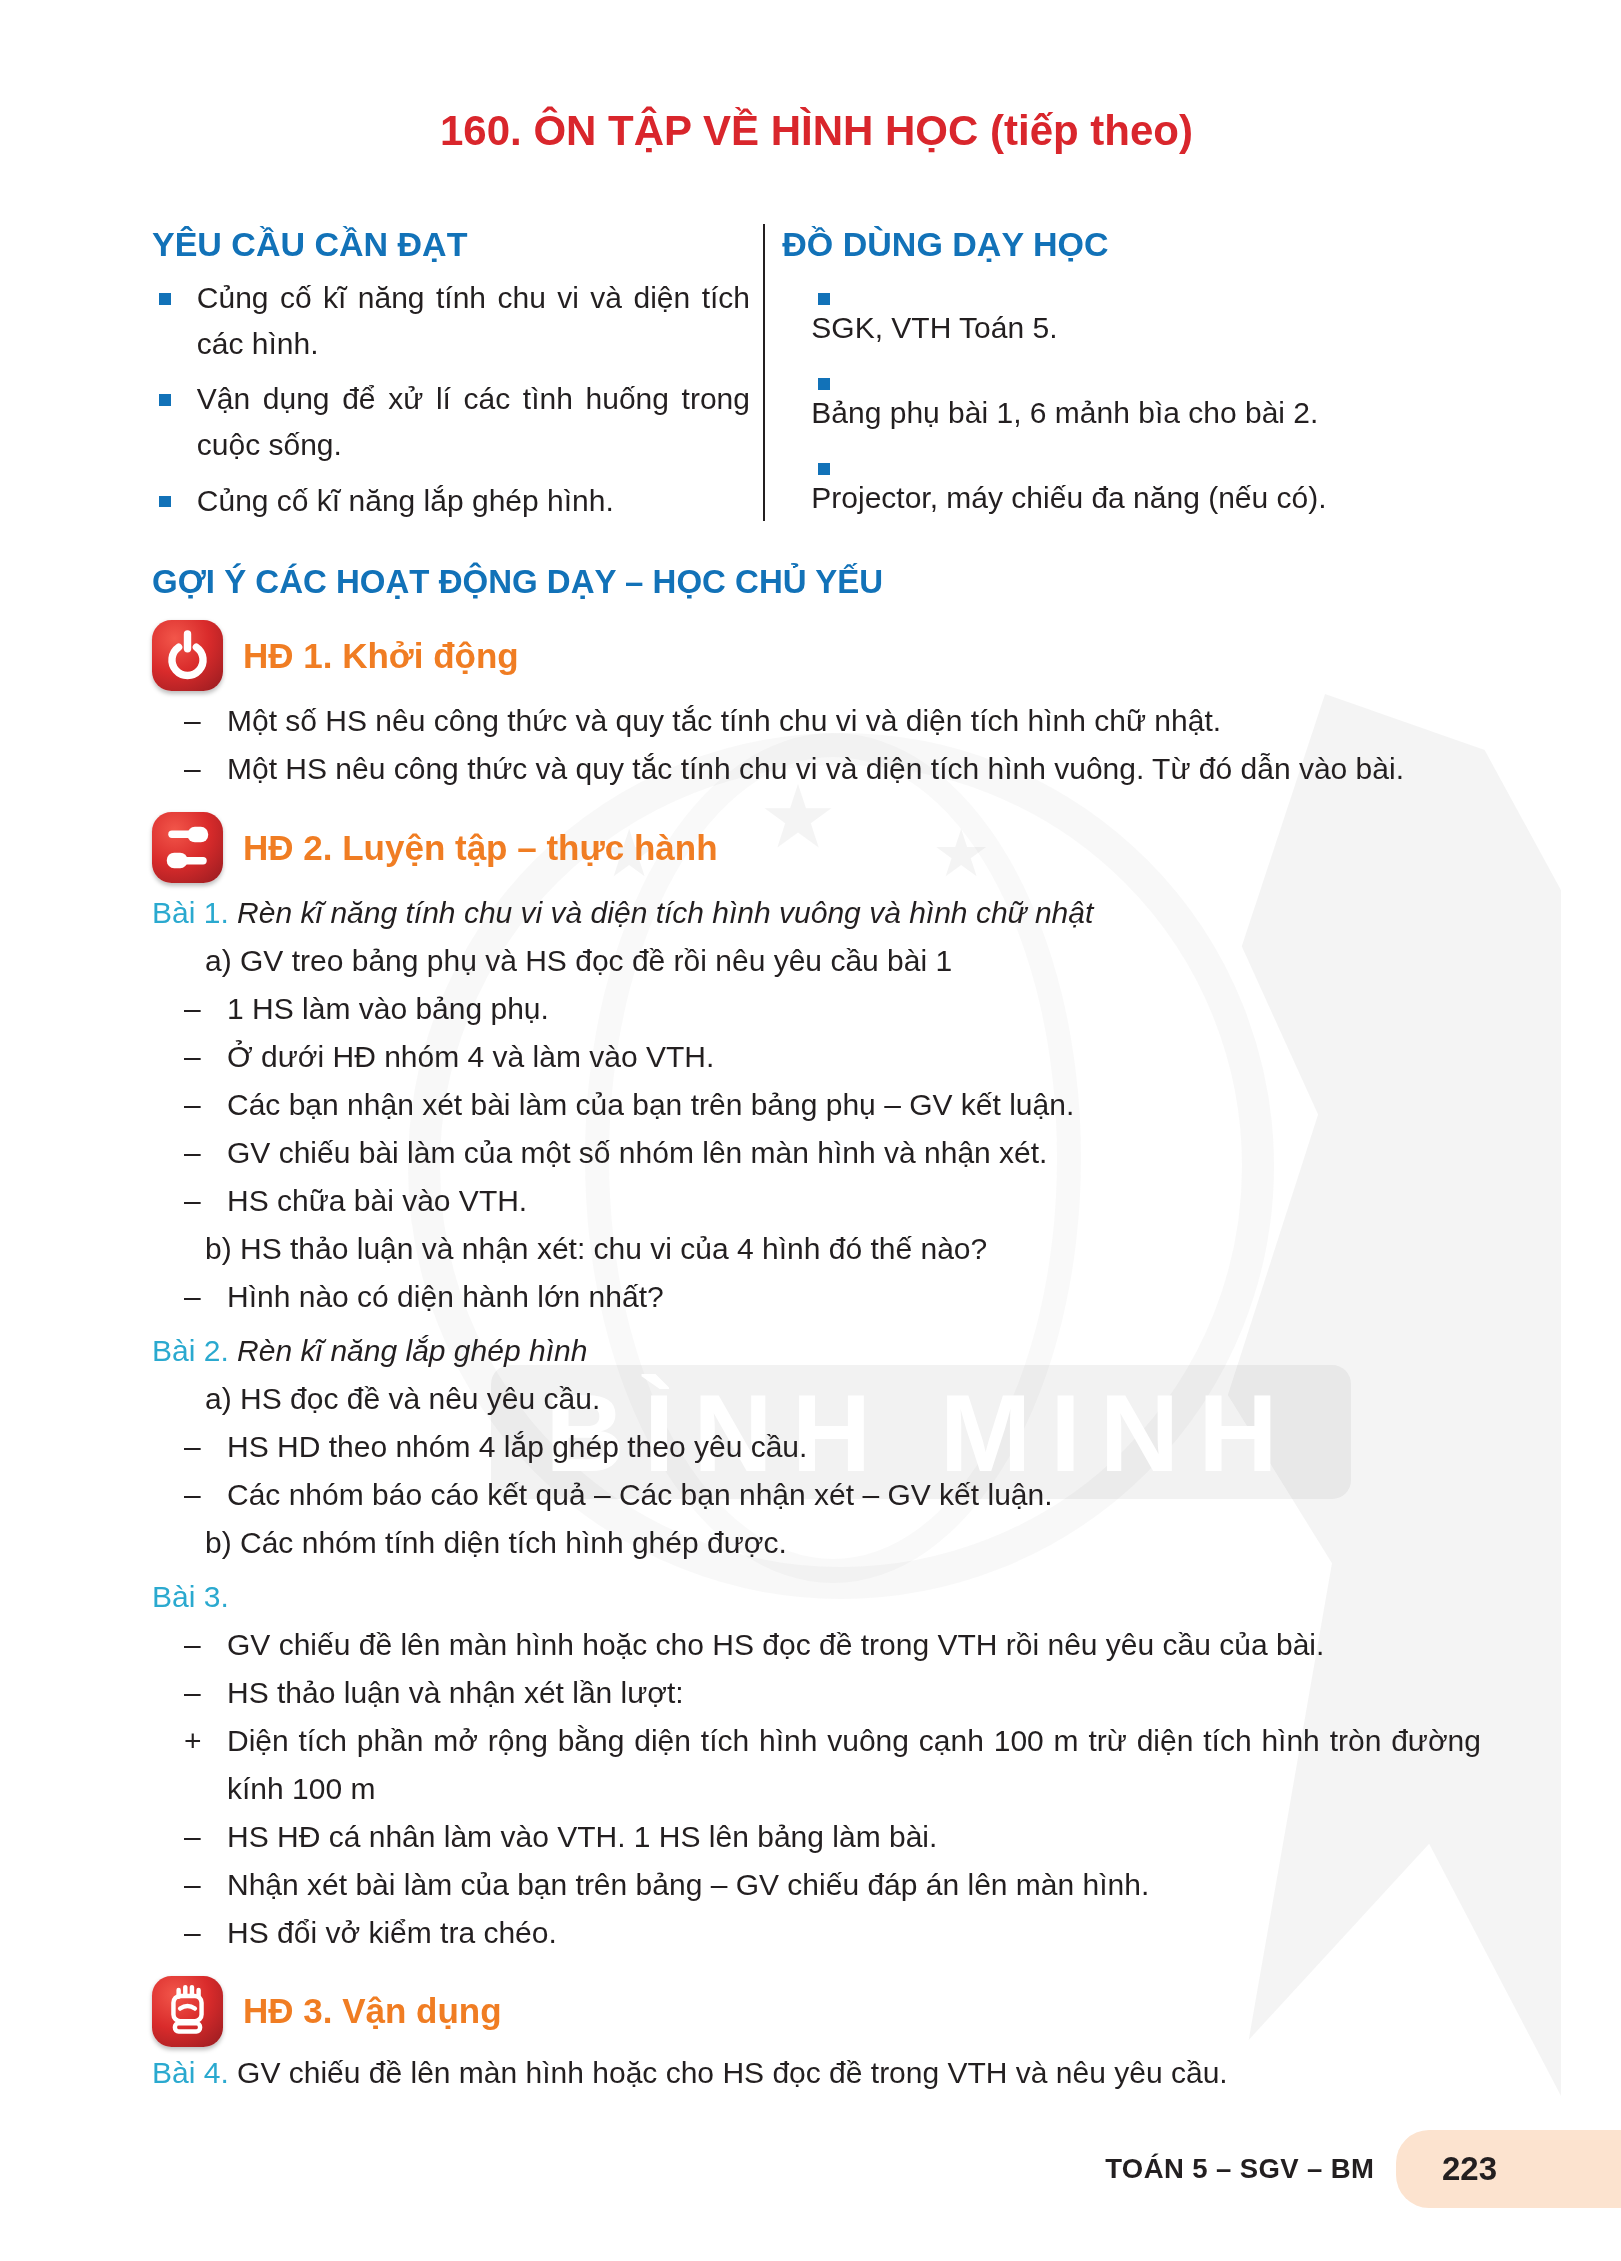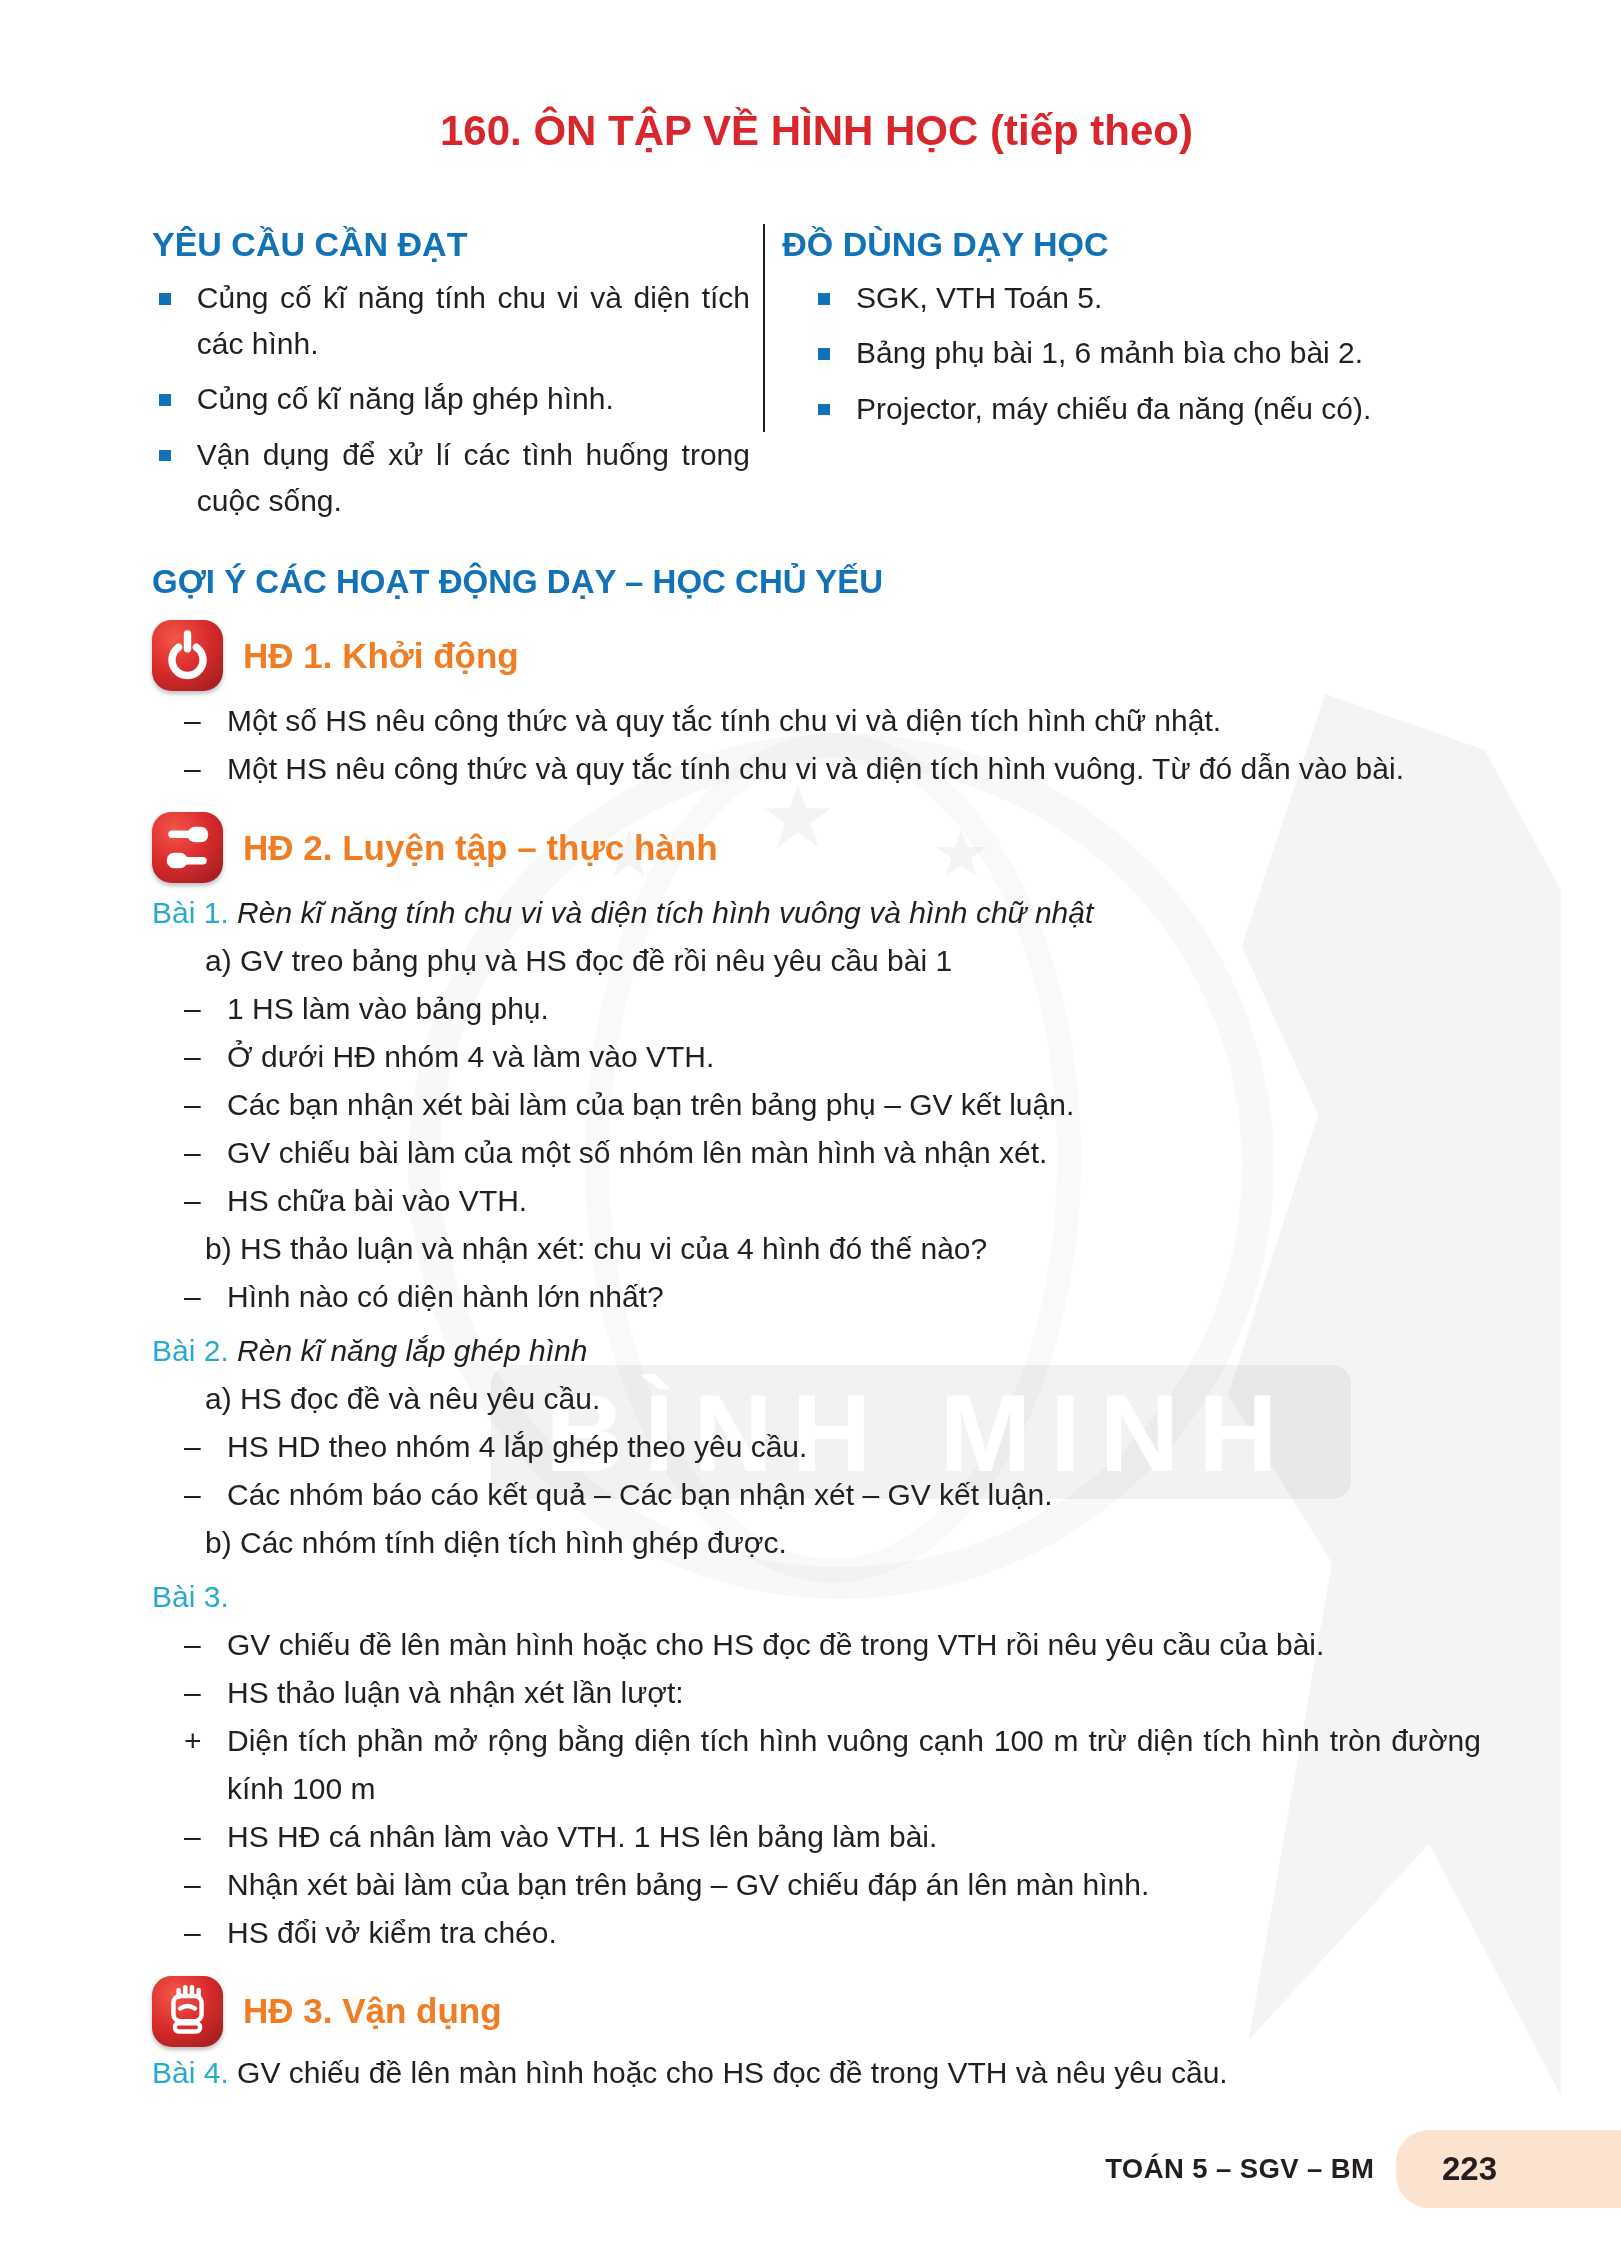--- a/index.html
+++ b/index.html
@@ -24,21 +24,21 @@
 
   
   .columns{display:flex;margin-top:69px;align-items:flex-start;}
   .col-left{flex:0 0 611px;padding-right:13px;box-sizing:border-box;}
   .col-right{flex:1;border-left:2.2px solid #231f20;padding-left:17.3px;}
   .col-header{
     font-size:34px;font-weight:bold;color:var(--blue,#1272b8);
     line-height:1.2;margin-bottom:10px;
   }
   .bullet-item{display:flex;font-size:30px;line-height:46px;margin-top:9.4px;}
-  .col-right .bullet-item{padding-left:29px;}
+  .col-right .bullet-item{padding-left:29px;flex-direction:column;}
   .bullet-sq{
     flex:none;width:11.6px;height:11.6px;margin:18px 26px 0 7.2px;
     background:var(--blue,#1272b8);
   }
   .bullet-text{flex:1;}
   .just{text-align:justify;}
 
   
   .activities-header{
     margin-top:38px;
@@ -126,25 +126,25 @@
 
     <div class="columns">
       <div class="col-left">
         <div class="col-header">YÊU CẦU CẦN ĐẠT</div>
         <div class="bullet-item">
           <span class="bullet-sq"></span>
           <span class="bullet-text just">Củng cố kĩ năng tính chu vi và diện tích các hình.</span>
         </div>
         <div class="bullet-item">
           <span class="bullet-sq"></span>
+          <span class="bullet-text just">Vận dụng để xử lí các tình huống trong cuộc sống.</span>
+        </div>
+        <div class="bullet-item">
+          <span class="bullet-sq"></span>
           <span class="bullet-text just">Củng cố kĩ năng lắp ghép hình.</span>
-        </div>
-        <div class="bullet-item">
-          <span class="bullet-sq"></span>
-          <span class="bullet-text just">Vận dụng để xử lí các tình huống trong cuộc sống.</span>
         </div>
       </div>
       <div class="col-right">
         <div class="col-header">ĐỒ DÙNG DẠY HỌC</div>
         <div class="bullet-item">
           <span class="bullet-sq"></span>
           <span class="bullet-text">SGK, VTH Toán 5.</span>
         </div>
         <div class="bullet-item">
           <span class="bullet-sq"></span>

